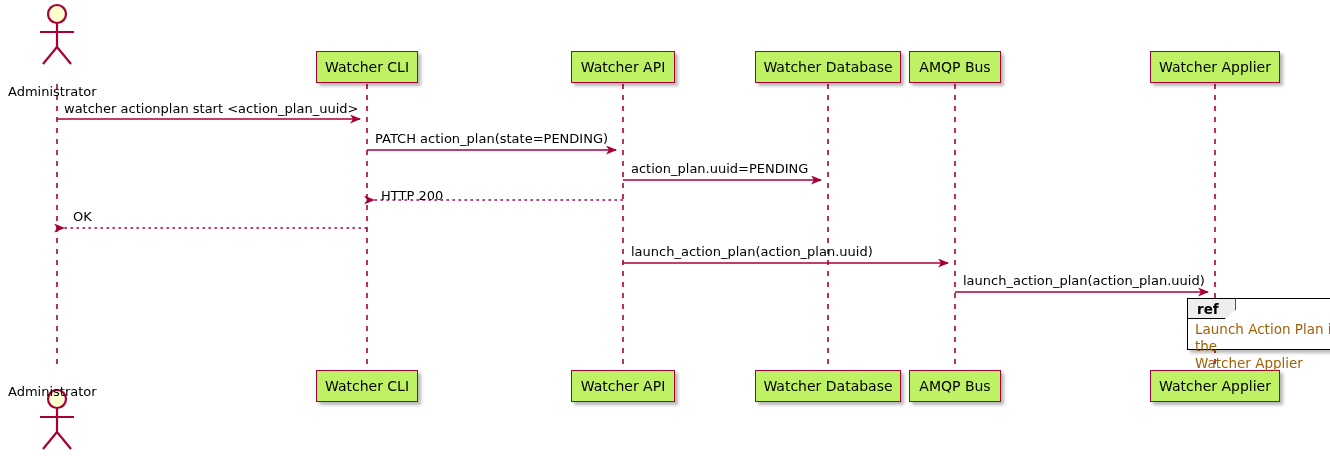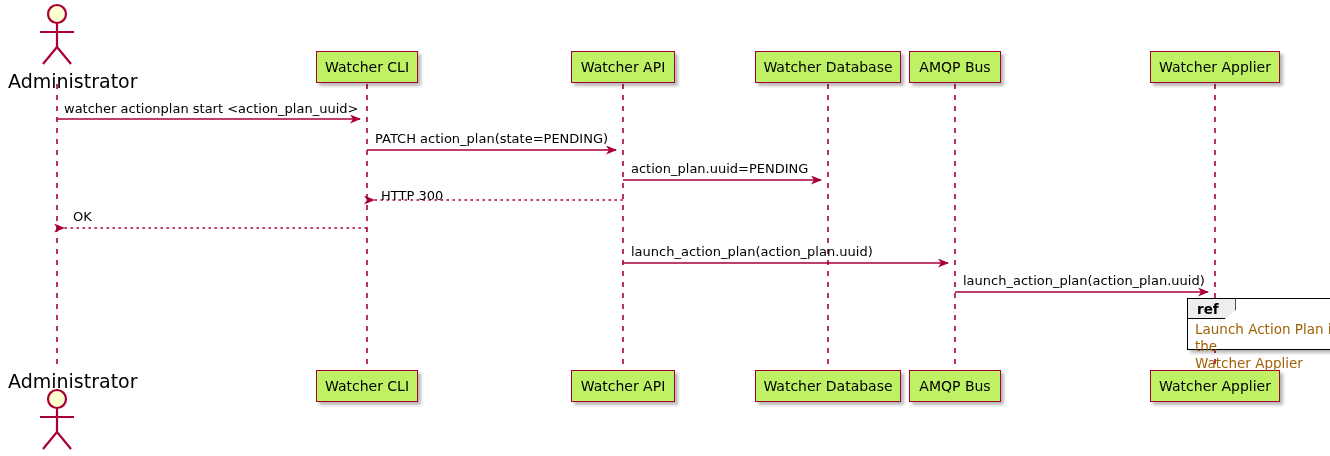--- a/index.html
+++ b/index.html
@@ -35,22 +35,23 @@
     align-items: center;
     justify-content: center;
     color: #000000;
     font-size: 14px;
     line-height: 1;
     white-space: nowrap;
   }
   .actor-label {
     position: absolute;
     color: #000000;
-    font-size: 19px;
+    font-size: 13px;
     white-space: nowrap;
+    margin-top: 14px;
   }
   .msg-label {
     position: absolute;
     color: #000000;
     font-size: 13px;
     white-space: nowrap;
     line-height: 1;
   }
   
   .refbox {
@@ -170,21 +171,21 @@
   <div class="pbox" style="left:1150px; top:370px; width:130px; height:32px;">
     <span>Watcher Applier</span>
   </div>
 
   <div class="actor-label" style="left:8px; top:70px;">Administrator</div>
   <div class="actor-label" style="left:8px; top:370px;">Administrator</div>
 
   <div class="msg-label" style="left:375px; top:132px;">PATCH action_plan(state=PENDING)</div>
   <div class="msg-label" style="left:64px; top:102px;">watcher actionplan start &lt;action_plan_uuid&gt;</div>
   <div class="msg-label" style="left:631px; top:162px;">action_plan.uuid=PENDING</div>
-  <div class="msg-label" style="left:381px; top:189px;">HTTP 300</div>
+  <div class="msg-label" style="left:381px; top:189px;">HTTP 200</div>
   <div class="msg-label" style="left:73px; top:210px;">OK</div>
   <div class="msg-label" style="left:631px; top:245px;">launch_action_plan(action_plan.uuid)</div>
   <div class="msg-label" style="left:963px; top:274px;">launch_action_plan(action_plan.uuid)</div>
 
   <div class="refbox" style="left:1155px; top:298px; width:163px; height:52px;">
     <div class="ref-tab">
       <span>ref</span>
     </div>
     <div class="ref-body">
       <div>Launch Action Plan in the</div>

